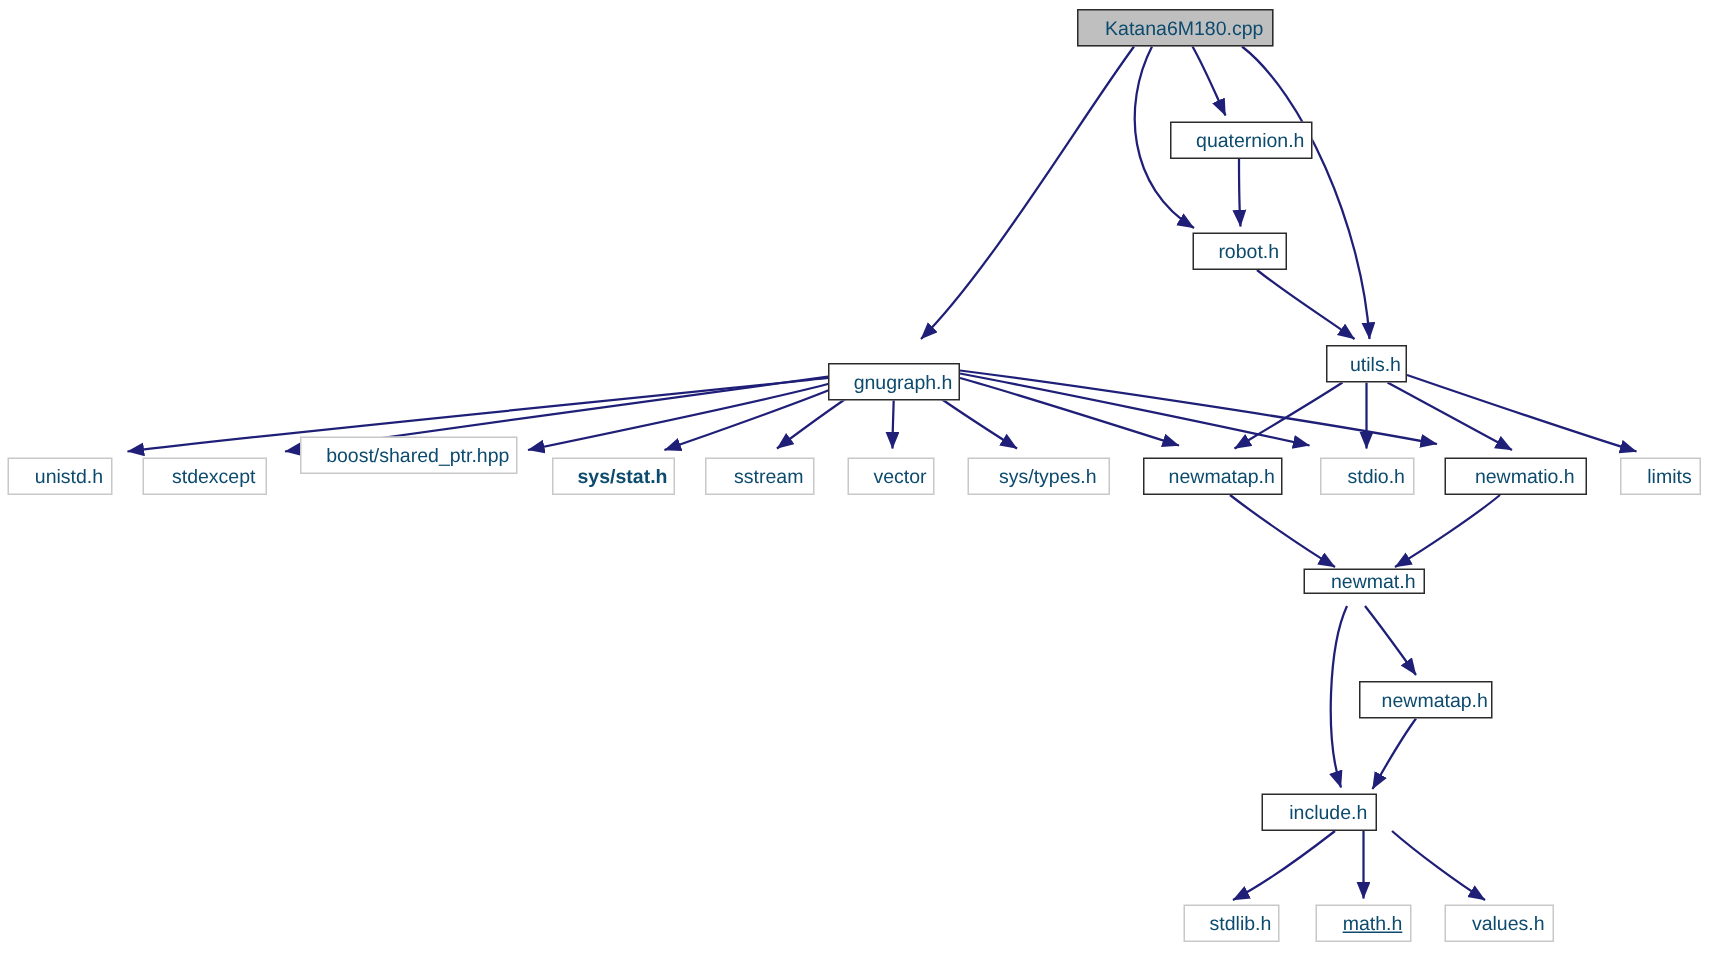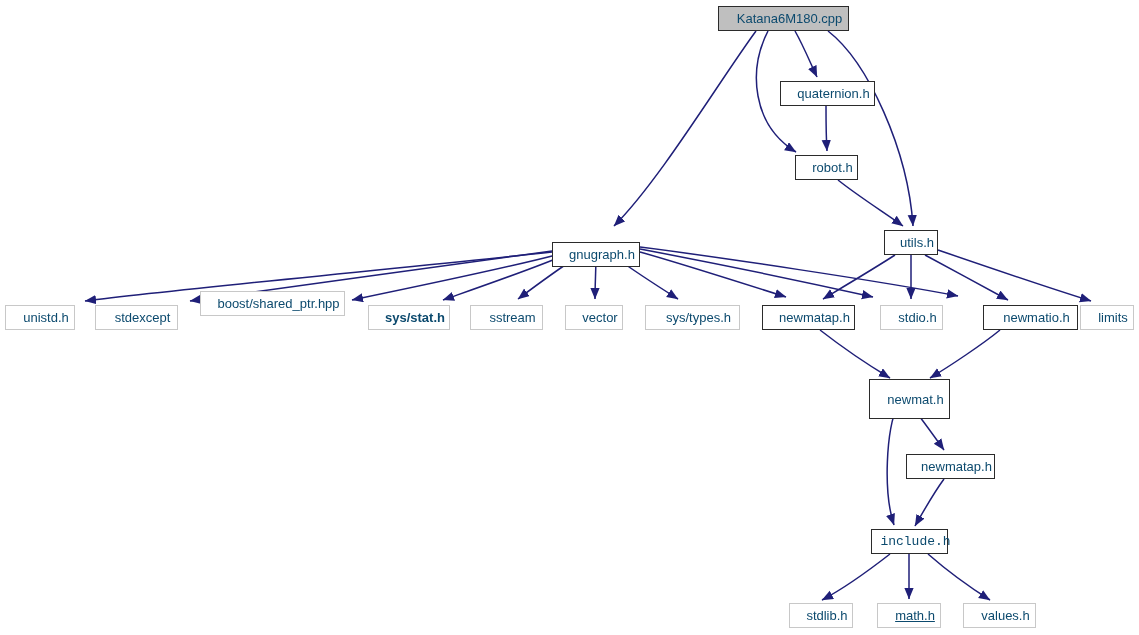--- a/index.html
+++ b/index.html
@@ -109,33 +109,33 @@
       </div>
       <div class="node ext" style="left: 645px; top: 305px; width: 95px; height: 25px; justify-content: center;">
         <span class="node-label">sys/types.h</span>
       </div>
       <div class="node doc" style="left: 762px; top: 305px; width: 93px; height: 25px;">
         <span class="node-label">newmatap.h</span>
       </div>
       <div class="node ext" style="left: 880px; top: 305px; width: 63px; height: 25px;">
         <span class="node-label">stdio.h</span>
       </div>
-      <div class="node doc" style="left: 963px; top: 305px; width: 95px; height: 25px; margin-left: 20px;">
+      <div class="node doc" style="left: 963px; top: 305px; width: 95px; height: 25px;">
         <span class="node-label">newmatio.h</span>
       </div>
       <div class="node ext" style="left: 1080px; top: 305px; width: 54px; height: 25px;">
         <span class="node-label">limits</span>
       </div>
-      <div class="node doc" style="left: 869px; top: 379px; width: 81px; height: 40px;">
+      <div class="node doc" style="left: 869px; top: 379px; width: 81px; height: 17px;">
         <span class="node-label">newmat.h</span>
       </div>
       <div class="node doc" style="left: 906px; top: 454px; width: 89px; height: 25px;">
         <span class="node-label">newmatap.h</span>
       </div>
-      <div class="node doc" style="left: 871px; top: 529px; width: 77px; height: 25px; font-family: Liberation Mono, monospace;">
+      <div class="node doc" style="left: 841px; top: 529px; width: 77px; height: 25px;">
         <span class="node-label">include.h</span>
       </div>
       <div class="node ext" style="left: 789px; top: 603px; width: 64px; height: 25px;">
         <span class="node-label">stdlib.h</span>
       </div>
       <div class="node ext" style="left: 877px; top: 603px; width: 64px; height: 25px; text-decoration: underline;">
         <span class="node-label">math.h</span>
       </div>
       <div class="node ext" style="left: 963px; top: 603px; width: 73px; height: 25px;">
         <span class="node-label">values.h</span>

